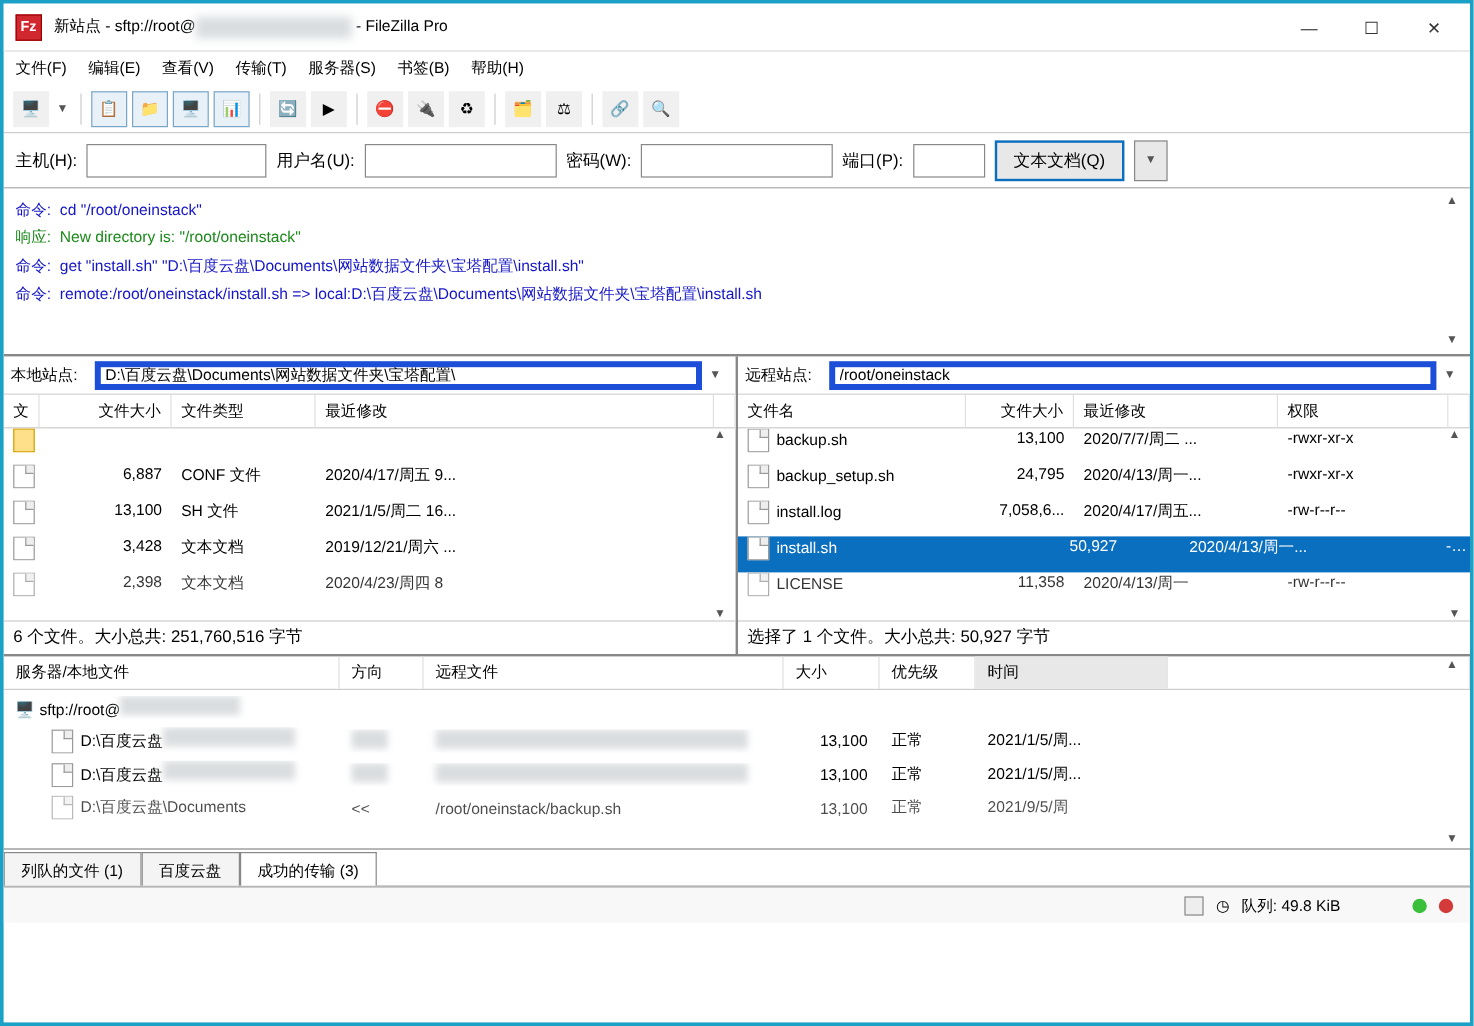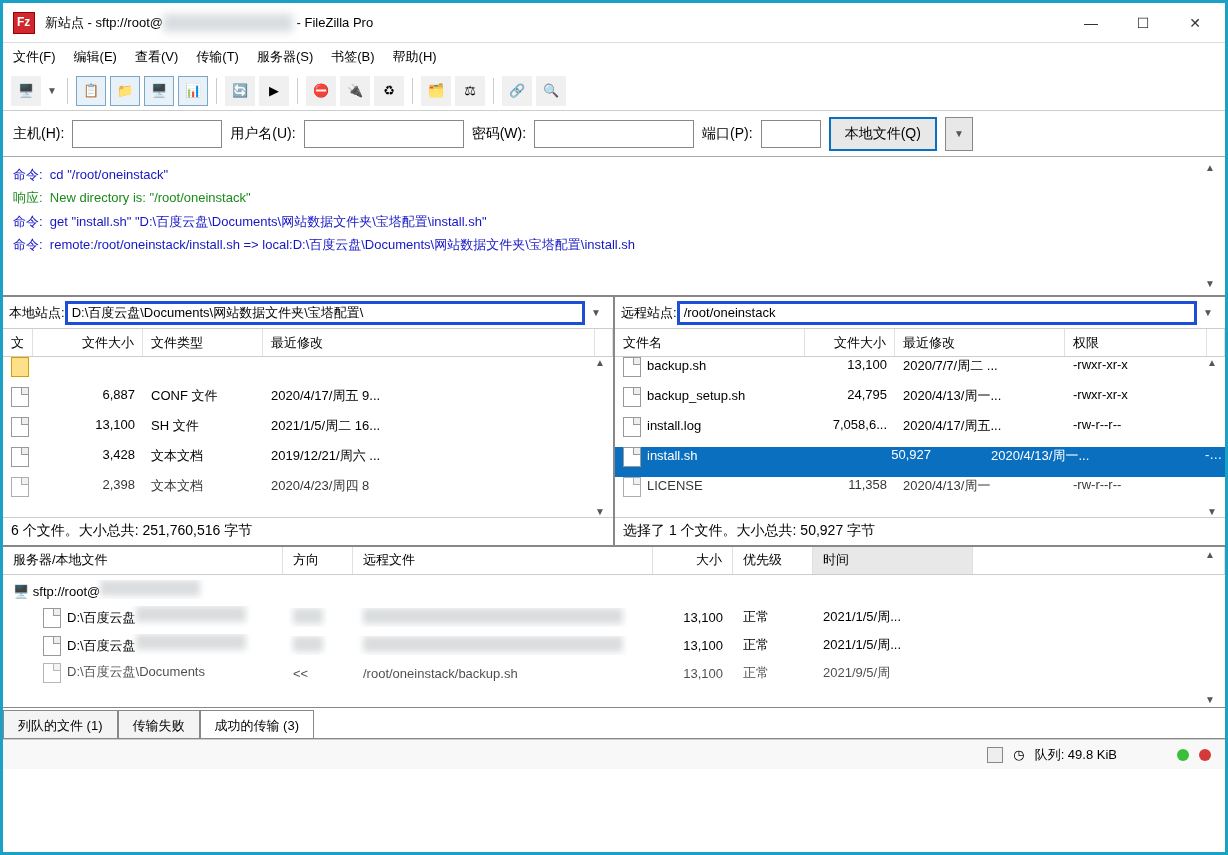--- a/index.html
+++ b/index.html
@@ -25,21 +25,21 @@
 .log{height:140px;border-bottom:2px solid #888;padding:6px 10px;font-size:15px;line-height:1.8;position:relative;overflow:hidden;}
 .log .cmd{color:#1515c5;}
 .log .ok{color:#1a8a1a;}
 .log .sb{position:absolute;right:2px;top:2px;bottom:2px;width:18px;}
 .log .sb .up{position:absolute;top:0;}
 .log .sb .dn{position:absolute;bottom:0;}
 .panes{display:flex;height:250px;border-bottom:2px solid #888;}
 .pane{flex:1;display:flex;flex-direction:column;overflow:hidden;}
 .pane.left{border-right:2px solid #888;}
 .pathbar{height:32px;display:flex;align-items:center;padding:0 6px;border-bottom:1px solid #ccc;}
-.pathbar input{flex:1;height:24px;border:3px solid #1d4ed8;padding:0 4px;margin-left:0;}
+.pathbar input{flex:1;height:24px;border:5px solid #1d4ed8;padding:0 4px;margin-left:14px;}
 .hdr{display:flex;height:28px;border-bottom:1px solid #ccc;background:#fff;}
 .hdr div{padding:4px 8px;border-right:1px solid #e0e0e0;font-size:13px;display:flex;align-items:center;}
 .rows{flex:1;overflow:hidden;position:relative;}
 .row{display:flex;height:30px;align-items:flex-start;}
 .row.sel{background:#0a6fbf;color:#fff;gap:44px;}
 .row div{padding:0 8px;overflow:hidden;white-space:nowrap;text-overflow:ellipsis;}
 .ficon{width:18px;height:20px;display:inline-block;border:1px solid #999;background:#fff;margin-right:6px;vertical-align:middle;position:relative;}
 .ficon.folder{background:#ffe08a;border-color:#d4a000;}
 .ficon::after{content:"";position:absolute;top:0;right:0;width:6px;height:6px;background:#eee;border-left:1px solid #999;border-bottom:1px solid #999;}
 .ficon.folder::after{display:none;}
@@ -115,21 +115,21 @@
 
 <div class="quickbar">
   <label>主机(H):</label>
   <input style="width: 150px;">
   <label>用户名(U):</label>
   <input style="width: 160px;">
   <label>密码(W):</label>
   <input type="password" style="width: 160px;">
   <label>端口(P):</label>
   <input style="width: 60px;">
-  <button class="qcbtn">本地文件(Q)</button>
+  <button class="qcbtn">文本文档(Q)</button>
   <div class="qcdrop">
       <span class="arr">▼</span>
     </div>
 </div>
 
 <div class="log">
   <div class="cmd"><span>命令:</span>&nbsp;&nbsp;<span>cd "/root/oneinstack"</span></div>
   <div class="ok"><span>响应:</span>&nbsp;&nbsp;<span>New directory is: "/root/oneinstack"</span></div>
   <div class="cmd"><span>命令:</span>&nbsp;&nbsp;<span>get "install.sh" "D:\百度云盘\Documents\网站数据文件夹\宝塔配置\install.sh"</span></div>
   <div class="cmd"><span>命令:</span>&nbsp;&nbsp;<span>remote:/root/oneinstack/install.sh =&gt; local:D:\百度云盘\Documents\网站数据文件夹\宝塔配置\install.sh</span></div>
@@ -243,21 +243,21 @@
     </div>
     <div class="stat">选择了 1 个文件。大小总共: 50,927 字节</div>
   </div>
 </div>
 
 <div class="queue">
   <div class="qhdr">
     <div style="width:280px">服务器/本地文件</div>
     <div style="width:70px">方向</div>
     <div style="width:300px">远程文件</div>
-    <div style="width:80px;text-align:right">大小</div>
+    <div style="width:80px;text-align:left">大小</div>
     <div style="width:80px">优先级</div>
     <div class="sort" style="width:160px">时间</div>
     <div style="flex:1"></div>
   </div>
   <div class="qrow">
     <div style="width:280px">🖥️ <span>sftp://root@</span><span class="qblur" style="width:100px"></span></div>
   </div>
   <div class="qrow">
     <div style="width:280px;padding-left:40px"><span class="ficon"></span><span>D:\百度云盘</span><span class="qblur" style="width:110px"></span></div>
     <div style="width:70px"><span class="qblur" style="width:30px"></span></div>
@@ -283,21 +283,21 @@
     <div style="width:160px">2021/9/5/周</div>
   </div>
   <div class="sb">
       <span class="arr" style="position:absolute;top:0">▲</span>
       <span class="arr" style="position:absolute;bottom:0">▼</span>
     </div>
 </div>
 
 <div class="tabs">
   <div class="tab">列队的文件 (1)</div>
-  <div class="tab">传输失败</div>
+  <div class="tab">百度云盘</div>
   <div class="tab active">成功的传输  (3)</div>
 </div>
 
 <div class="statusbar">
   <div class="sicon"></div>
   <div>◷</div>
   <div>队列: 49.8 KiB</div>
   <div style="width:40px"></div>
   <div class="dot g"></div>
   <div class="dot r"></div>

